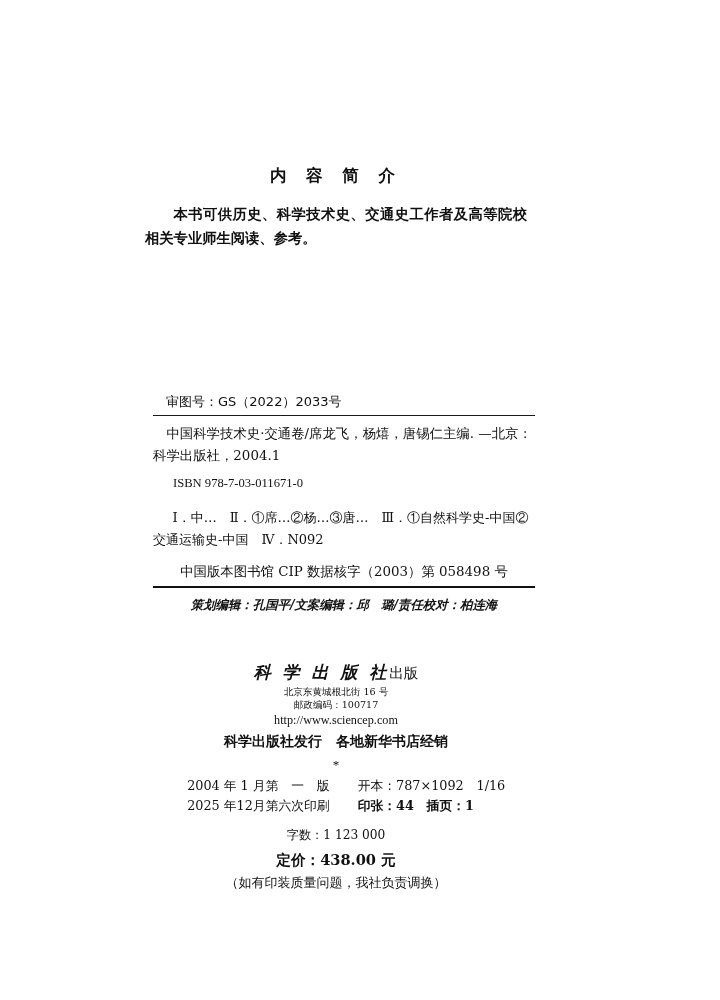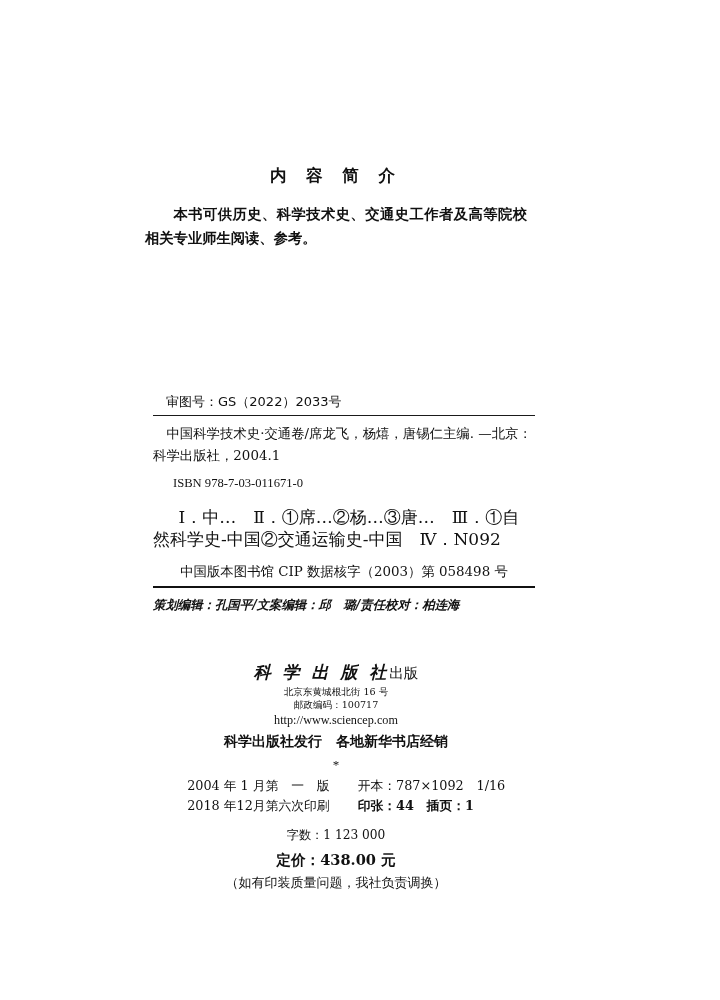--- a/index.html
+++ b/index.html
@@ -100,37 +100,38 @@
 
   .isbn-line {
     font-size: 12.6px;
     line-height: 21px;
     padding-left: 20px;
     margin-top: 7px;
     font-family: "Liberation Serif", "DejaVu Serif", serif;
   }
 
   .class-line {
-    font-size: 17px;
+    font-size: 13px;
     line-height: 21.5px;
     text-indent: 1.5em;
     margin-top: 13px;
     font-family: "DejaVu Serif", "Liberation Serif", serif;
   }
 
   .cip-number {
     font-size: 13.4px;
     line-height: 21px;
     text-align: center;
     margin-top: 11px;
     font-family: "DejaVu Serif", "Liberation Serif", serif;
   }
 
   
   .credits {
+    text-align: center;
     font-size: 12.4px;
     line-height: 19.5px;
     font-family: "DejaVu Serif", "Liberation Serif", serif;
     font-style: italic;
     font-weight: 600;
   }
 
   
   .publisher-block {
     position: absolute;
@@ -279,21 +280,21 @@
 
     <div class="asterisk">*</div>
 
     <table class="spec-table">
       <tbody>
           <tr>
         <td class="spec-left">2004 年 1 月第　一　版</td>
         <td class="spec-right">开本：787×1092　1/16</td>
       </tr>
       <tr>
-        <td class="spec-left">2018 年12月第六次印刷</td>
+        <td class="spec-left">2025 年12月第六次印刷</td>
         <td class="spec-right b">印张：44　插页：1</td>
       </tr>
     </tbody>
       </table>
 
     <div class="wordcount">字数：1 123 000</div>
 
     <div class="price">定价：438.00 元</div>
 
     <div class="note">（如有印装质量问题，我社负责调换）</div>

